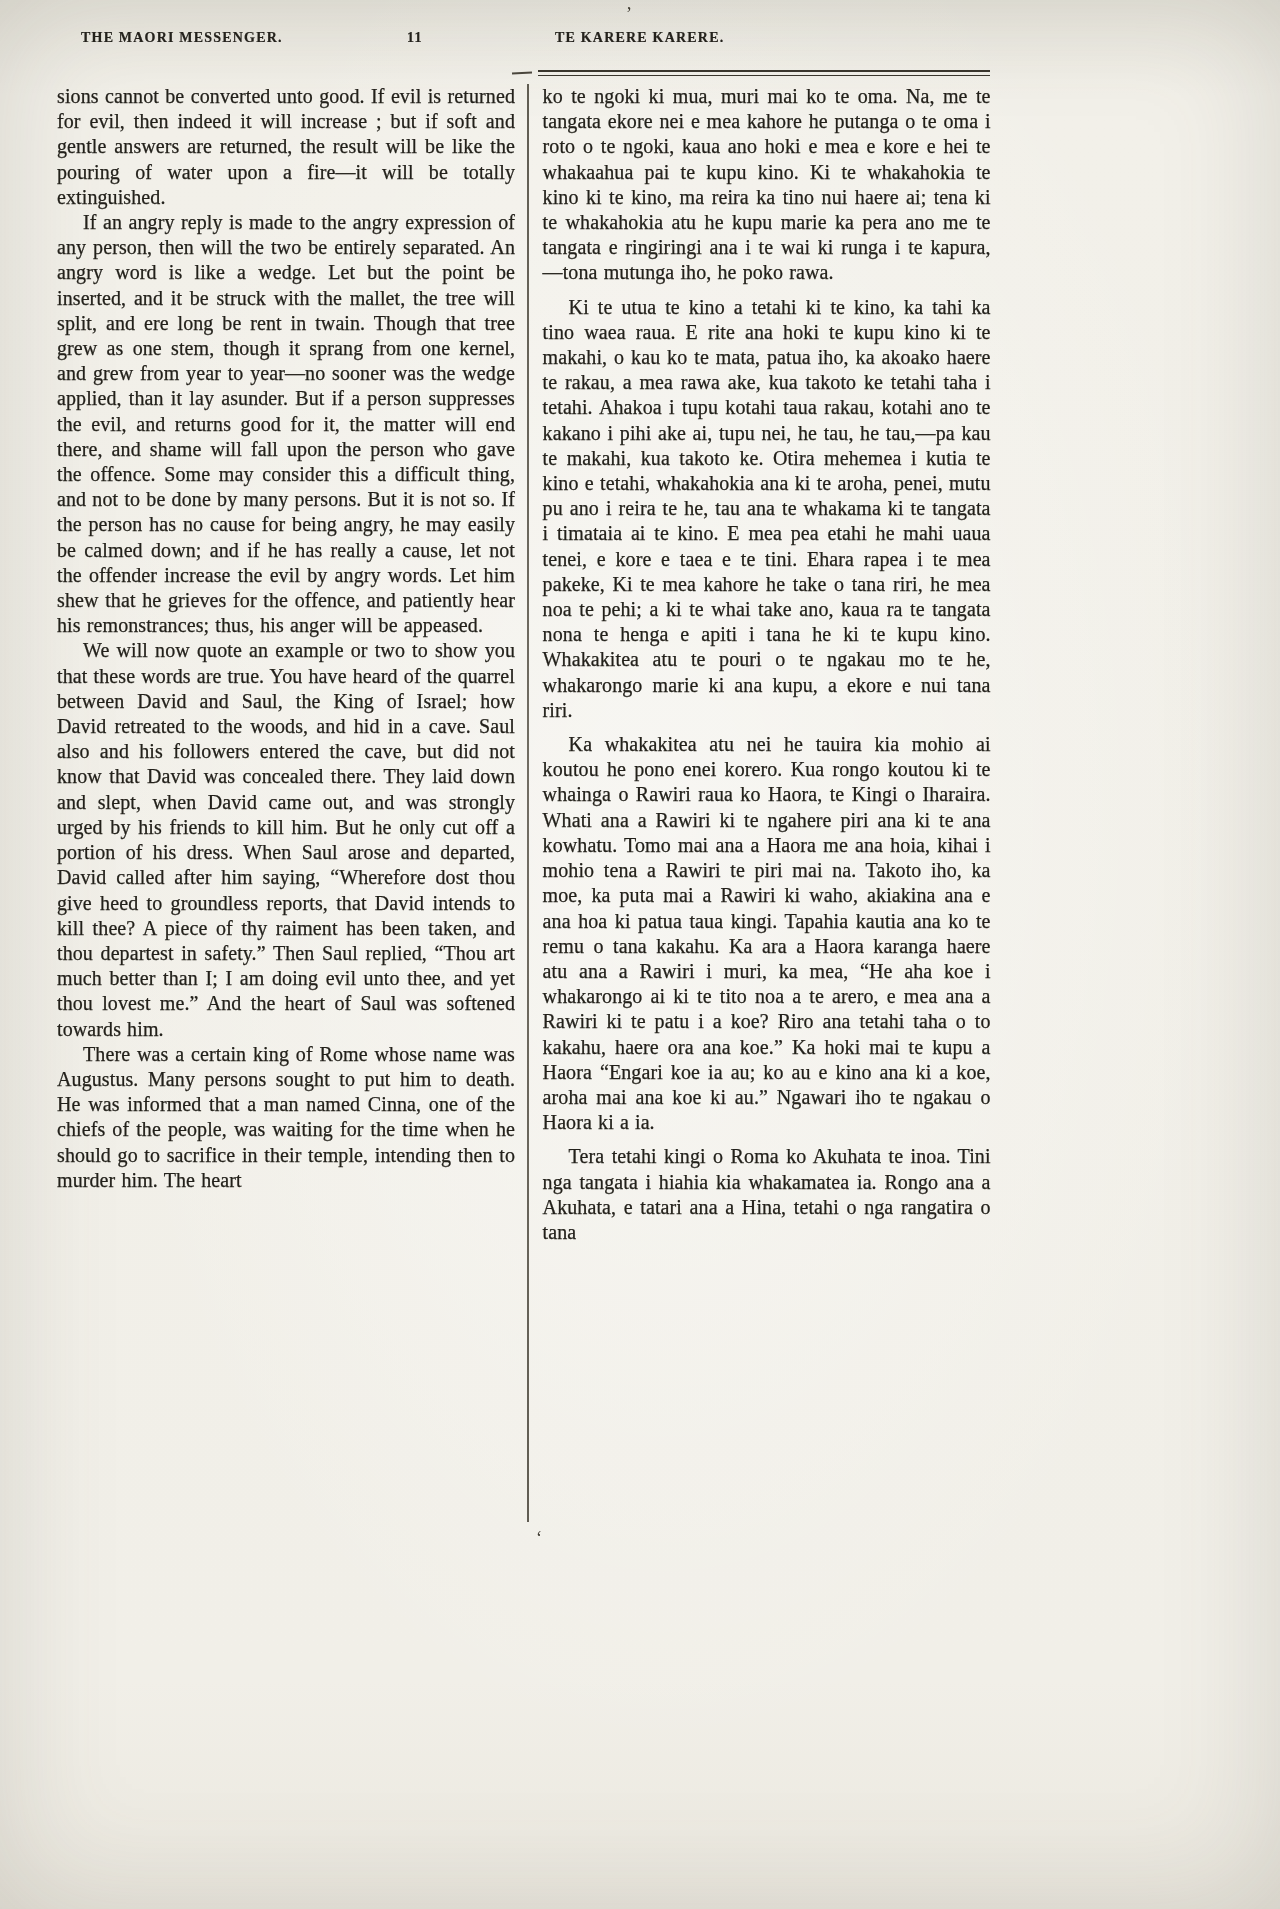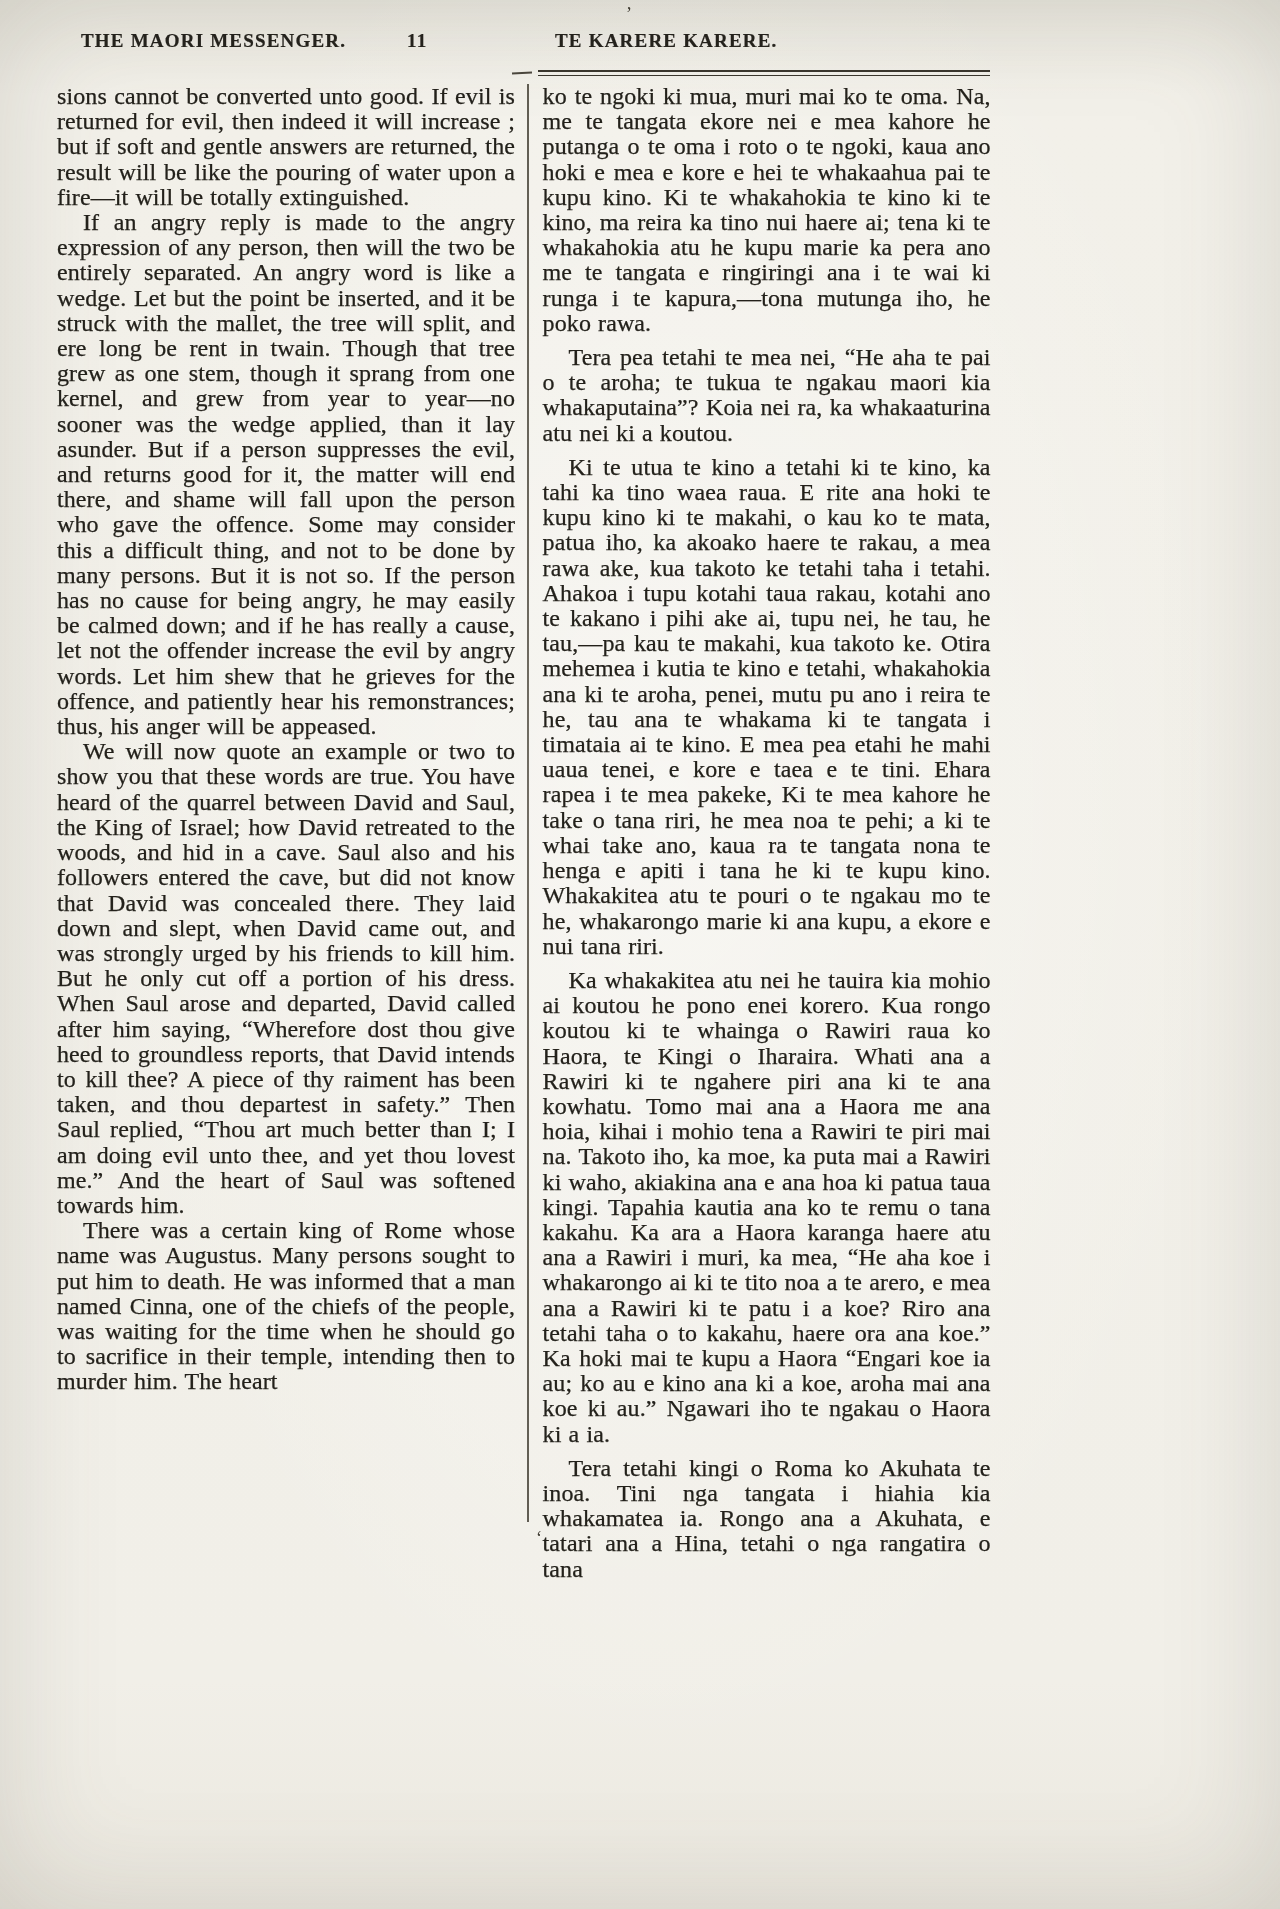--- a/index.html
+++ b/index.html
@@ -25,21 +25,21 @@
   }
 
   
   .masthead {
     position: absolute;
     top: 28px;
     left: 55px;
     width: 936px;
     height: 42px;
     font-weight: bold;
-    font-size: 19px;
+    font-size: 14px;
     letter-spacing: 1.2px;
     color: #24221c;
     -webkit-text-stroke: 0.2px #24221c;
   }
   .masthead .t-left   { position: absolute; left: 26px;  top: 2px; }
   .masthead .p-num    { position: absolute; left: 352px; top: 2px; width: 60px; text-align: left; }
   .masthead .t-right  { position: absolute; left: 500px; top: 2px; }
 
   .double-rule {
     position: absolute;
@@ -64,21 +64,21 @@
   .content {
     position: absolute;
     top: 84px;
     left: 55px;
     width: 936px;
     display: flex;
     align-items: flex-start;
   }
 
   .col {
-    font-size: 24px;
+    font-size: 20px;
     line-height: 25.2px;
     text-align: justify;
     color: #23211b;
     -webkit-text-stroke: 0.25px #23211b;
     letter-spacing: 0.1px;
     word-spacing: 1px;
   }
 
   .col-en {
     width: 472px;
@@ -133,21 +133,20 @@
       <p class="first">sions cannot be converted unto good. If evil is returned for evil, then indeed it will increase ; but if soft and gentle answers are returned, the result will be like the pouring of water upon a fire—it will be totally extinguished.</p>
       <p>If an angry reply is made to the angry expression of any person, then will the two be entirely separated. An angry word is like a wedge. Let but the point be inserted, and it be struck with the mallet, the tree will split, and ere long be rent in twain. Though that tree grew as one stem, though it sprang from one kernel, and grew from year to year—no sooner was the wedge applied, than it lay asunder. But if a person suppresses the evil, and returns good for it, the matter will end there, and shame will fall upon the person who gave the offence. Some may consider this a difficult thing, and not to be done by many persons. But it is not so. If the person has no cause for being angry, he may easily be calmed down; and if he has really a cause, let not the offender increase the evil by angry words. Let him shew that he grieves for the offence, and patiently hear his remonstrances; thus, his anger will be appeased.</p>
       <p>We will now quote an example or two to show you that these words are true. You have heard of the quarrel between David and Saul, the King of Israel; how David retreated to the woods, and hid in a cave. Saul also and his followers entered the cave, but did not know that David was concealed there. They laid down and slept, when David came out, and was strongly urged by his friends to kill him. But he only cut off a portion of his dress. When Saul arose and departed, David called after him saying, “Wherefore dost thou give heed to groundless reports, that David intends to kill thee? A piece of thy raiment has been taken, and thou departest in safety.” Then Saul replied, “Thou art much better than I; I am doing evil unto thee, and yet thou lovest me.” And the heart of Saul was softened towards him.</p>
       <p>There was a certain king of Rome whose name was Augustus. Many persons sought to put him to death. He was informed that a man named Cinna, one of the chiefs of the people, was waiting for the time when he should go to sacrifice in their temple, intending then to murder him. The heart</p>
     </div>
 
     <div class="divider"></div>
 
     <div class="col col-mi">
       <p class="first">ko te ngoki ki mua, muri mai ko te oma. Na, me te tangata ekore nei e mea kahore he putanga o te oma i roto o te ngoki, kaua ano hoki e mea e kore e hei te whakaahua pai te kupu kino. Ki te whakahokia te kino ki te kino, ma reira ka tino nui haere ai; tena ki te whakahokia atu he kupu marie ka pera ano me te tangata e ringiringi ana i te wai ki runga i te kapura,—tona mutunga iho, he poko rawa.</p>
-      <p>Tera pea tetahi te mea nei, “He aha te pai o te aroha; te tukua te ngakau maori kia whakaputaina”? Koia nei ra, ka whakaaturina atu nei ki a koutou.</p>
       <p>Ki te utua te kino a tetahi ki te kino, ka tahi ka tino waea raua. E rite ana hoki te kupu kino ki te makahi, o kau ko te mata, patua iho, ka akoako haere te rakau, a mea rawa ake, kua takoto ke tetahi taha i tetahi. Ahakoa i tupu kotahi taua rakau, kotahi ano te kakano i pihi ake ai, tupu nei, he tau, he tau,—pa kau te makahi, kua takoto ke. Otira mehemea i kutia te kino e tetahi, whakahokia ana ki te aroha, penei, mutu pu ano i reira te he, tau ana te whakama ki te tangata i timataia ai te kino. E mea pea etahi he mahi uaua tenei, e kore e taea e te tini. Ehara rapea i te mea pakeke, Ki te mea kahore he take o tana riri, he mea noa te pehi; a ki te whai take ano, kaua ra te tangata nona te henga e apiti i tana he ki te kupu kino. Whakakitea atu te pouri o te ngakau mo te he, whakarongo marie ki ana kupu, a ekore e nui tana riri.</p>
       <p>Ka whakakitea atu nei he tauira kia mohio ai koutou he pono enei korero. Kua rongo koutou ki te whainga o Rawiri raua ko Haora, te Kingi o Iharaira. Whati ana a Rawiri ki te ngahere piri ana ki te ana kowhatu. Tomo mai ana a Haora me ana hoia, kihai i mohio tena a Rawiri te piri mai na. Takoto iho, ka moe, ka puta mai a Rawiri ki waho, akiakina ana e ana hoa ki patua taua kingi. Tapahia kautia ana ko te remu o tana kakahu. Ka ara a Haora karanga haere atu ana a Rawiri i muri, ka mea, “He aha koe i whakarongo ai ki te tito noa a te arero, e mea ana a Rawiri ki te patu i a koe? Riro ana tetahi taha o to kakahu, haere ora ana koe.” Ka hoki mai te kupu a Haora “Engari koe ia au; ko au e kino ana ki a koe, aroha mai ana koe ki au.” Ngawari iho te ngakau o Haora ki a ia.</p>
       <p>Tera tetahi kingi o Roma ko Akuhata te inoa. Tini nga tangata i hiahia kia whakamatea ia. Rongo ana a Akuhata, e tatari ana a Hina, tetahi o nga rangatira o tana</p>
     </div>
 
   </div>
 
   <span class="artifact bottom">ʻ</span>
 
 </div>

